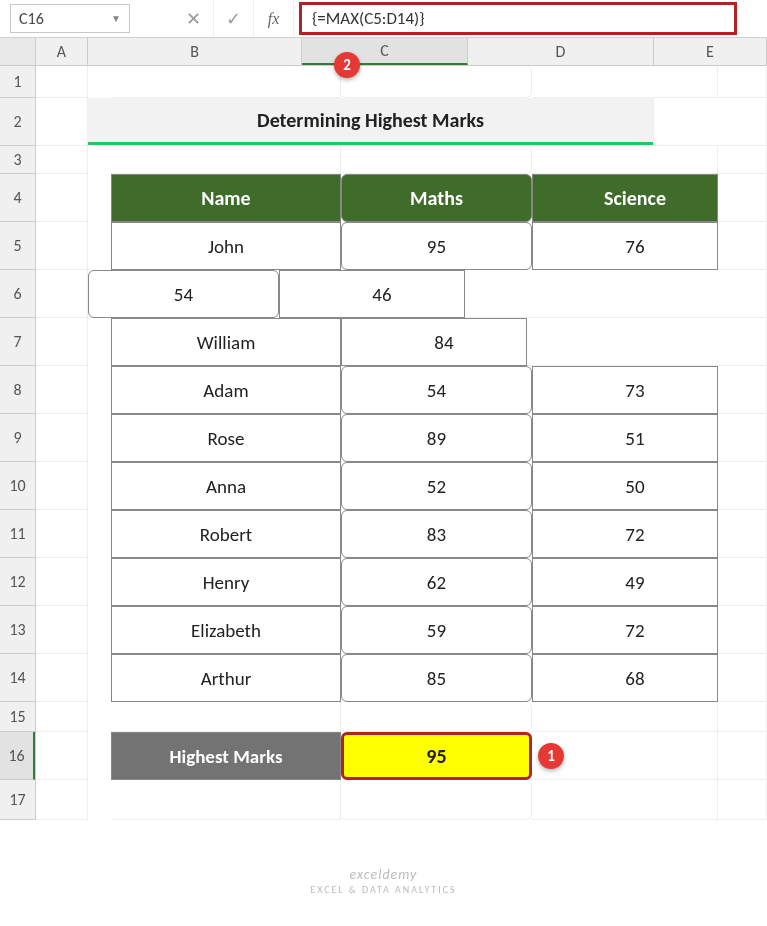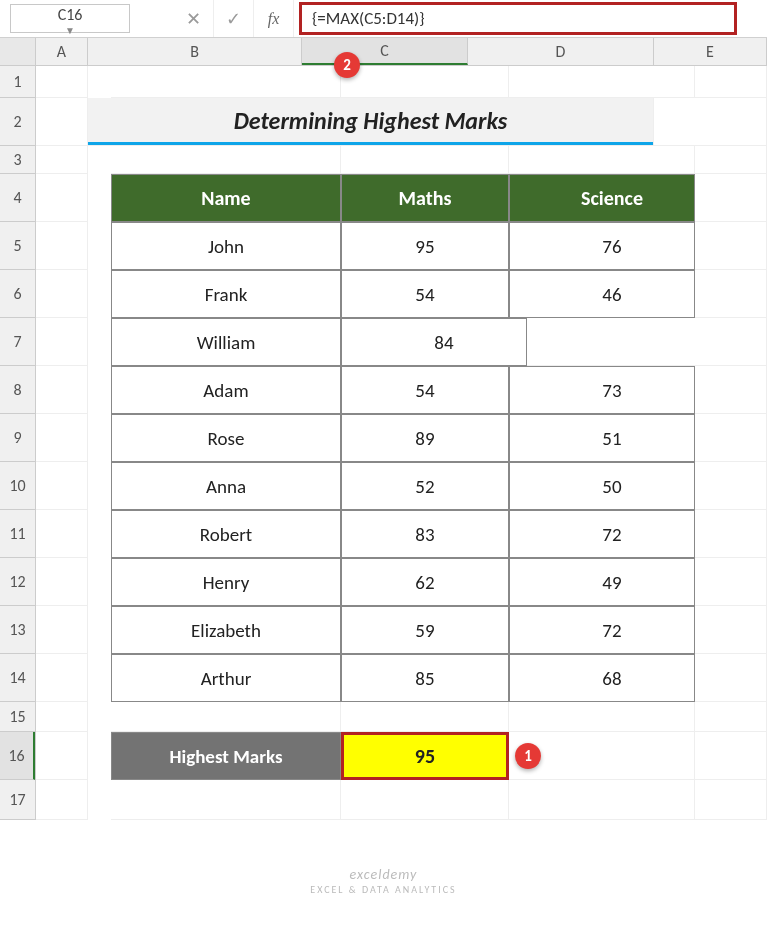--- a/index.html
+++ b/index.html
@@ -24,21 +24,20 @@
   .name-box {
     width: 120px;
     border: 1px solid #c8c8c8;
     display: flex;
     align-items: center;
     padding: 0 8px;
     background: #fff;
     margin: 4px 4px 4px 10px;
     color: #444;
     justify-content: space-between;
-    flex-direction: column;
   }
   .name-box .dd {
     color: #888;
     font-size: 10px;
   }
   .fb-btn {
     width: 40px;
     display: flex;
     align-items: center;
     justify-content: center;
@@ -129,33 +128,33 @@
   .row.r3 { height: 28px; }
   .row.r15 { height: 30px; }
   .row.r17 { height: 40px; }
   .cell {
     border-right: 1px solid #eee;
     border-bottom: 1px solid #eee;
     display:flex; align-items:center; justify-content:center;
     font-size: 19px;
     color:#222;
   }
-  .c-A{width:52px;} .c-B{width:230px;margin-left:23px;} .c-C{width:168px;} .c-D{width:186px;padding-left:20px;} .c-E{flex:1;}
+  .c-A{width:52px;} .c-B{width:230px;margin-left:23px;} .c-C{width:191px;border-radius:6px;} .c-D{width:186px;padding-left:20px;} .c-E{flex:1;}
 
   
   .title-span {
     grid-column: 2 / 5;
     background:#f2f2f2;
-    font-size: 24px;
+    font-size: 20px;
     font-weight: bold;
     color:#222;
-    border-bottom:3px solid #0ea5e9;
+    border-bottom:3px solid #22c55e;
     height: 100%;
     width:100%;
-    display:flex;align-items:center;justify-content:center;font-style:italic;
+    display:flex;align-items:center;justify-content:center;
   }
 
   
   .thead {
     background:#3f6b2b;
     color:#fff;
     font-weight:bold;
     font-size:20px;
     border:1px solid #888;
   }
@@ -284,21 +283,20 @@
 
     <div class="row">
         <div class="cell c-A"></div>
         <div class="cell c-B tcell">John</div>
         <div class="cell c-C tcell">95</div>
         <div class="cell c-D tcell">76</div>
         <div class="cell c-E"></div>
       </div>
     <div class="row">
         <div class="cell c-A"></div>
-        <div class="cell c-B tcell">Frank</div>
         <div class="cell c-C tcell">54</div>
         <div class="cell c-D tcell">46</div>
         <div class="cell c-E"></div>
       </div>
     <div class="row">
         <div class="cell c-A"></div>
         <div class="cell c-B tcell">William</div>
         <div class="cell c-D tcell">84</div>
         <div class="cell c-E"></div>
       </div>

